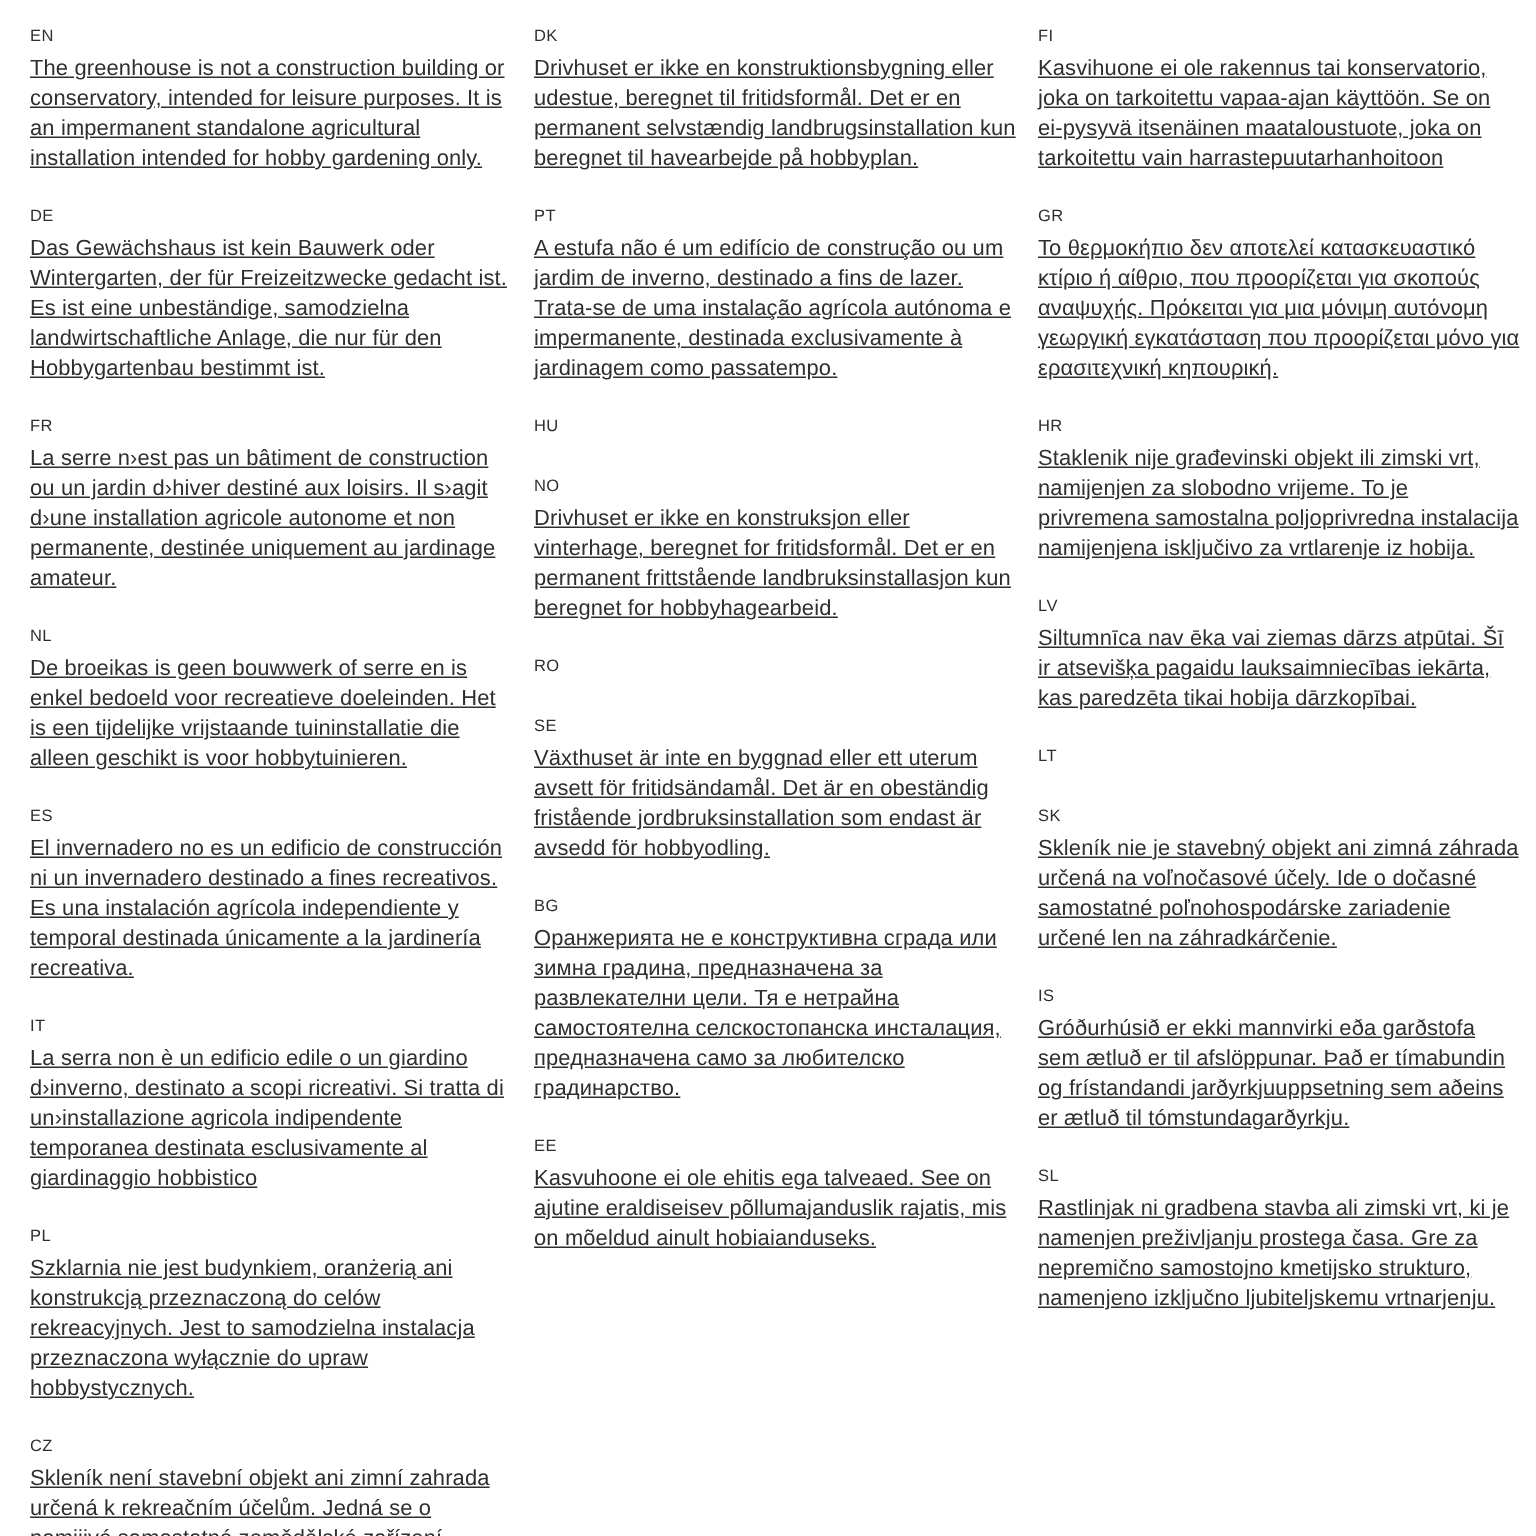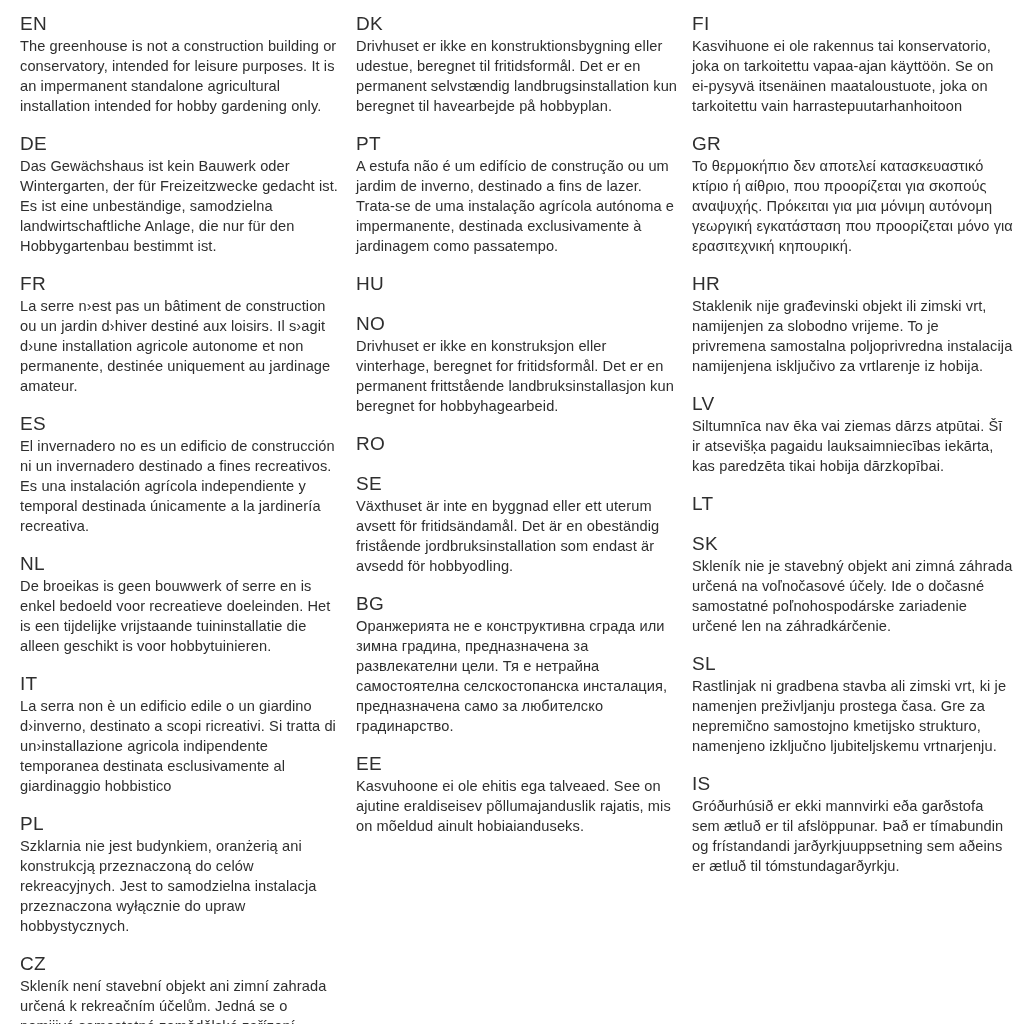--- a/index.html
+++ b/index.html
@@ -23,29 +23,30 @@
     align-items: start;
   }
   .column {
     display: flex;
     flex-direction: column;
   }
   .block {
     margin-bottom: 18px;
   }
   .code {
-    font-size: 19px;
+    font-size: 11px;
     line-height: 20px;
     margin-bottom: 2px;
     letter-spacing: 0.3px;
   }
   .text {
     font-size: 14.6px;
     line-height: 20px;
     letter-spacing: 0.1px;
+    text-decoration: underline;
   }
 </style>
 </head>
 <body>
 
 <div class="page">
 
   <div class="column">
     <div class="block">
       <div class="code">EN</div>
@@ -53,26 +54,26 @@
     </div>
     <div class="block">
       <div class="code">DE</div>
       <div class="text">Das Gewächshaus ist kein Bauwerk oder Wintergarten, der für Freizeitzwecke gedacht ist. Es ist eine unbeständige, samodzielna landwirtschaftliche Anlage, die nur für den Hobbygartenbau bestimmt ist.</div>
     </div>
     <div class="block">
       <div class="code">FR</div>
       <div class="text">La serre n›est pas un bâtiment de construction ou un jardin d›hiver destiné aux loisirs. Il s›agit d›une installation agricole autonome et non permanente, destinée uniquement au jardinage amateur.</div>
     </div>
     <div class="block">
+      <div class="code">NL</div>
+      <div class="text">De broeikas is geen bouwwerk of serre en is enkel bedoeld voor recreatieve doeleinden. Het is een tijdelijke vrijstaande tuininstallatie die alleen geschikt is voor hobbytuinieren.</div>
+    </div>
+    <div class="block">
       <div class="code">ES</div>
       <div class="text">El invernadero no es un edificio de construcción ni un invernadero destinado a fines recreativos. Es una instalación agrícola independiente y temporal destinada únicamente a la jardinería recreativa.</div>
-    </div>
-    <div class="block">
-      <div class="code">NL</div>
-      <div class="text">De broeikas is geen bouwwerk of serre en is enkel bedoeld voor recreatieve doeleinden. Het is een tijdelijke vrijstaande tuininstallatie die alleen geschikt is voor hobbytuinieren.</div>
     </div>
     <div class="block">
       <div class="code">IT</div>
       <div class="text">La serra non è un edificio edile o un giardino d›inverno, destinato a scopi ricreativi. Si tratta di un›installazione agricola indipendente temporanea destinata esclusivamente al giardinaggio hobbistico</div>
     </div>
     <div class="block">
       <div class="code">PL</div>
       <div class="text">Szklarnia nie jest budynkiem, oranżerią ani konstrukcją przeznaczoną do celów rekreacyjnych. Jest to samodzielna instalacja przeznaczona wyłącznie do upraw hobbystycznych.</div>
     </div>
     <div class="block">
@@ -132,22 +133,22 @@
       <div class="text">Siltumnīca nav ēka vai ziemas dārzs atpūtai. Šī ir atsevišķa pagaidu lauksaimniecības iekārta, kas paredzēta tikai hobija dārzkopībai.</div>
     </div>
     <div class="block">
       <div class="code">LT</div>
     </div>
     <div class="block">
       <div class="code">SK</div>
       <div class="text">Skleník nie je stavebný objekt ani zimná záhrada určená na voľnočasové účely. Ide o dočasné samostatné poľnohospodárske zariadenie určené len na záhradkárčenie.</div>
     </div>
     <div class="block">
+      <div class="code">IS</div>
+      <div class="text">Gróðurhúsið er ekki mannvirki eða garðstofa sem ætluð er til afslöppunar. Það er tímabundin og frístandandi jarðyrkjuuppsetning sem aðeins er ætluð til tómstundagarðyrkju.</div>
+    </div>
+    <div class="block">
       <div class="code">SL</div>
       <div class="text">Rastlinjak ni gradbena stavba ali zimski vrt, ki je namenjen preživljanju prostega časa. Gre za nepremično samostojno kmetijsko strukturo, namenjeno izključno ljubiteljskemu vrtnarjenju.</div>
-    </div>
-    <div class="block">
-      <div class="code">IS</div>
-      <div class="text">Gróðurhúsið er ekki mannvirki eða garðstofa sem ætluð er til afslöppunar. Það er tímabundin og frístandandi jarðyrkjuuppsetning sem aðeins er ætluð til tómstundagarðyrkju.</div>
     </div>
   </div>
 
 </div>
 
 </body></html>

